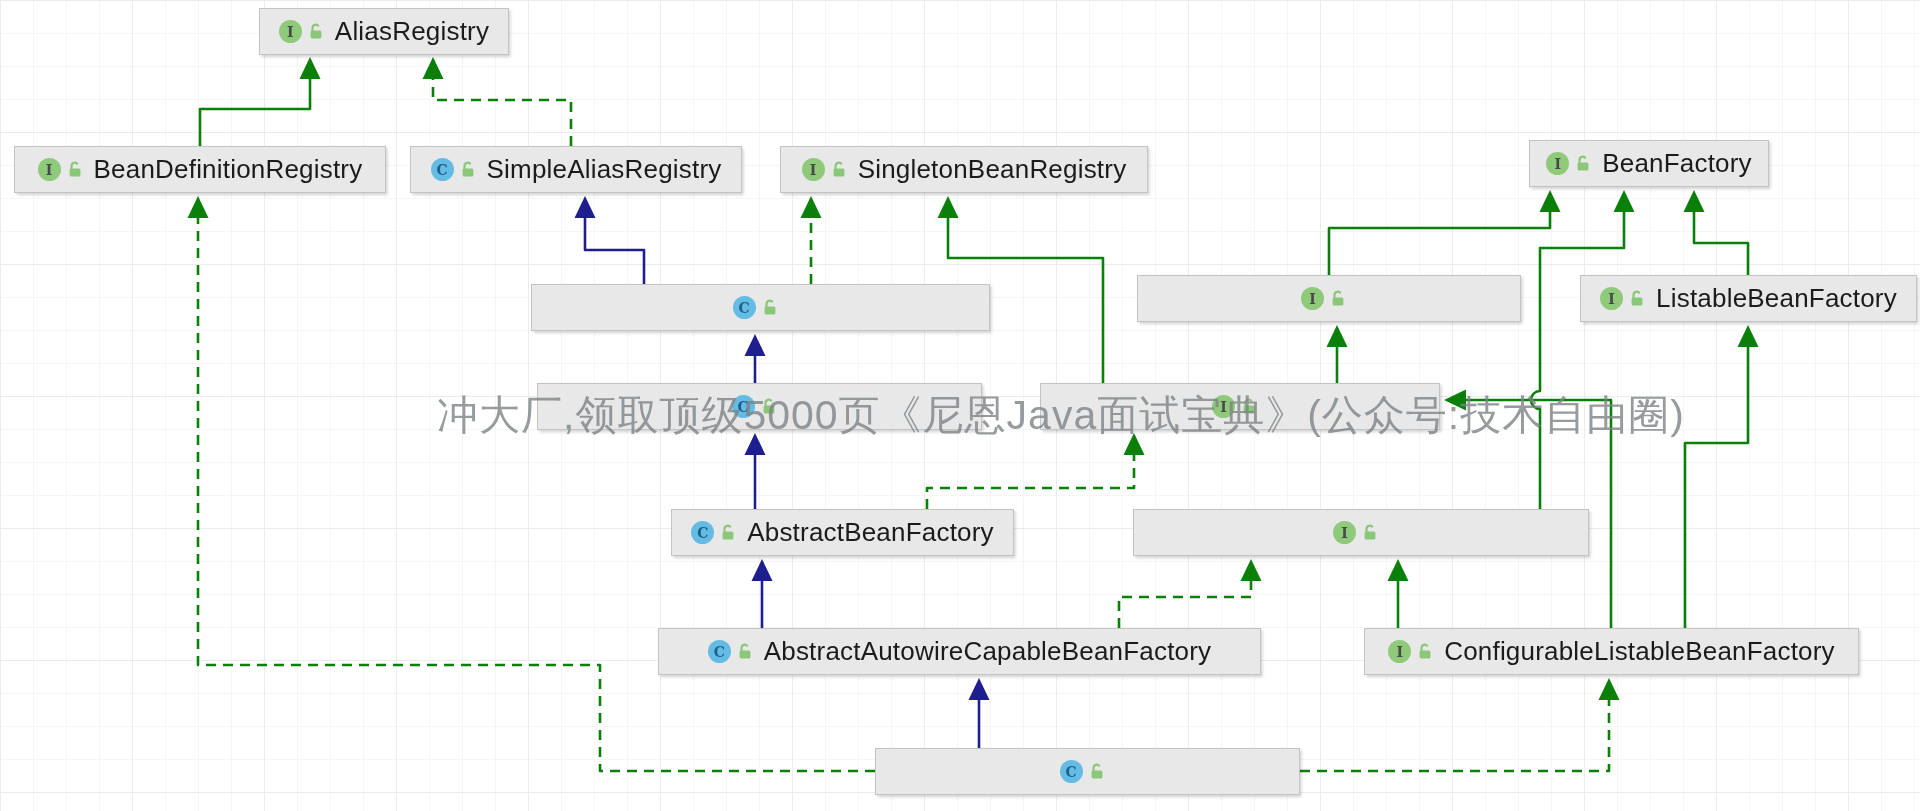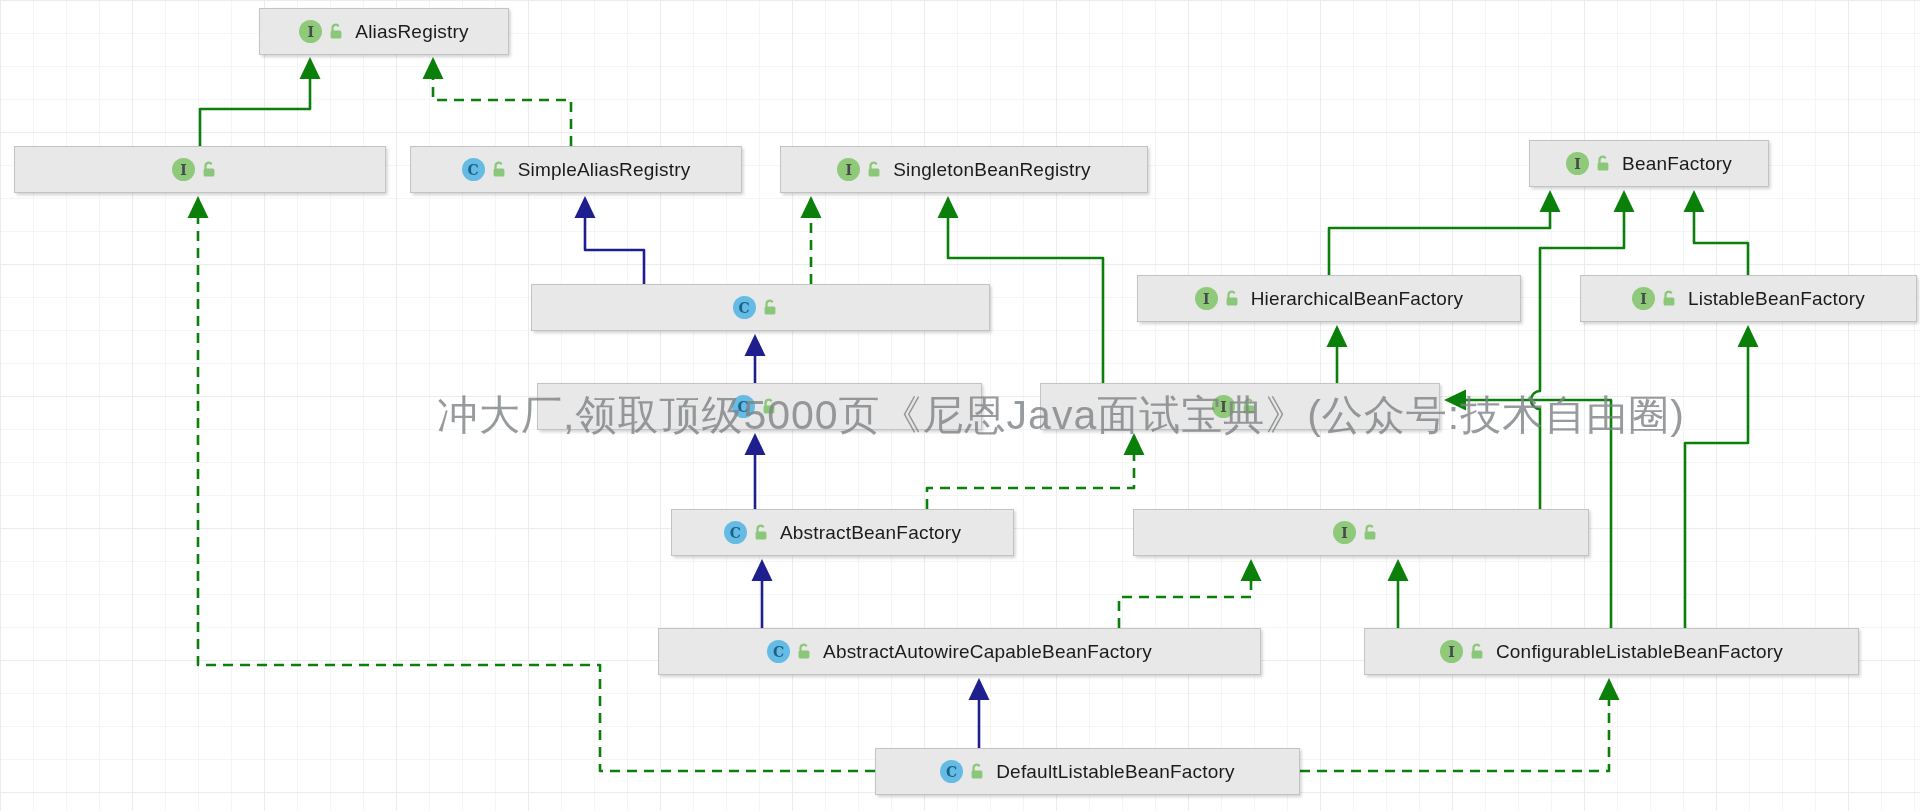--- a/index.html
+++ b/index.html
@@ -24,21 +24,21 @@
   }
   .badge{
     width:23px;height:23px;border-radius:50%;
     display:flex;align-items:center;justify-content:center;
     font-family:"DejaVu Serif",serif;font-size:14px;font-weight:bold;
     flex:0 0 auto;
   }
   .badge.interface{background:#8fc97a;color:#474a4d;}
   .badge.class{background:#64bbe4;color:#1d6086;}
   .lock{flex:0 0 auto;margin-left:6px;margin-right:11px;display:flex;align-items:center;}
-  .lbl{font-size:19px;color:#1b1b1b;letter-spacing:.2px;}
+  .lbl{font-size:26px;color:#1b1b1b;letter-spacing:.2px;}
   .watermark{
     position:absolute;z-index:30;left:437px;top:388px;
     font-size:41px;letter-spacing:1px;white-space:nowrap;
     color:rgba(125,130,133,.8);pointer-events:none;
   }
 </style>
 </head>
 <body>
 
 <div class="canvas" id="diagram">
@@ -96,20 +96,21 @@
       <span class="lbl">AliasRegistry</span>
     </div>
     <div class="node" style="left: 14px; top: 146px; width: 372px; height: 47px;">
       <span class="badge interface">I</span>
       <span class="lock">
         <svg width="16" height="17" viewBox="0 0 16 17">
           <path d="M4.5 8 V5.2 A3.3 3.3 0 0 1 10.6 3.3" fill="none" stroke="#8bc779" stroke-width="2.2"></path>
           <rect x="2.6" y="7.6" width="10.8" height="8" rx="1.6" fill="#8bc779"></rect>
         </svg>
       </span>
+      <span class="lbl">BeanDefinitionRegistry</span>
     </div>
     <div class="node" style="left: 410px; top: 146px; width: 332px; height: 47px;">
       <span class="badge class">C</span>
       <span class="lock">
         <svg width="16" height="17" viewBox="0 0 16 17">
           <path d="M4.5 8 V5.2 A3.3 3.3 0 0 1 10.6 3.3" fill="none" stroke="#8bc779" stroke-width="2.2"></path>
           <rect x="2.6" y="7.6" width="10.8" height="8" rx="1.6" fill="#8bc779"></rect>
         </svg>
       </span>
       <span class="lbl">SimpleAliasRegistry</span>
@@ -135,21 +136,20 @@
       <span class="lbl">BeanFactory</span>
     </div>
     <div class="node" style="left: 1137px; top: 275px; width: 384px; height: 47px;">
       <span class="badge interface">I</span>
       <span class="lock">
         <svg width="16" height="17" viewBox="0 0 16 17">
           <path d="M4.5 8 V5.2 A3.3 3.3 0 0 1 10.6 3.3" fill="none" stroke="#8bc779" stroke-width="2.2"></path>
           <rect x="2.6" y="7.6" width="10.8" height="8" rx="1.6" fill="#8bc779"></rect>
         </svg>
       </span>
-      <span class="lbl">HierarchicalBeanFactory</span>
     </div>
     <div class="node" style="left: 1580px; top: 275px; width: 337px; height: 47px;">
       <span class="badge interface">I</span>
       <span class="lock">
         <svg width="16" height="17" viewBox="0 0 16 17">
           <path d="M4.5 8 V5.2 A3.3 3.3 0 0 1 10.6 3.3" fill="none" stroke="#8bc779" stroke-width="2.2"></path>
           <rect x="2.6" y="7.6" width="10.8" height="8" rx="1.6" fill="#8bc779"></rect>
         </svg>
       </span>
       <span class="lbl">ListableBeanFactory</span>
@@ -221,15 +221,14 @@
       <span class="lbl">ConfigurableListableBeanFactory</span>
     </div>
     <div class="node" style="left: 875px; top: 748px; width: 425px; height: 47px;">
       <span class="badge class">C</span>
       <span class="lock">
         <svg width="16" height="17" viewBox="0 0 16 17">
           <path d="M4.5 8 V5.2 A3.3 3.3 0 0 1 10.6 3.3" fill="none" stroke="#8bc779" stroke-width="2.2"></path>
           <rect x="2.6" y="7.6" width="10.8" height="8" rx="1.6" fill="#8bc779"></rect>
         </svg>
       </span>
-      <span class="lbl">DefaultListableBeanFactory</span>
     </div>
   </div>
 
 </body></html>

